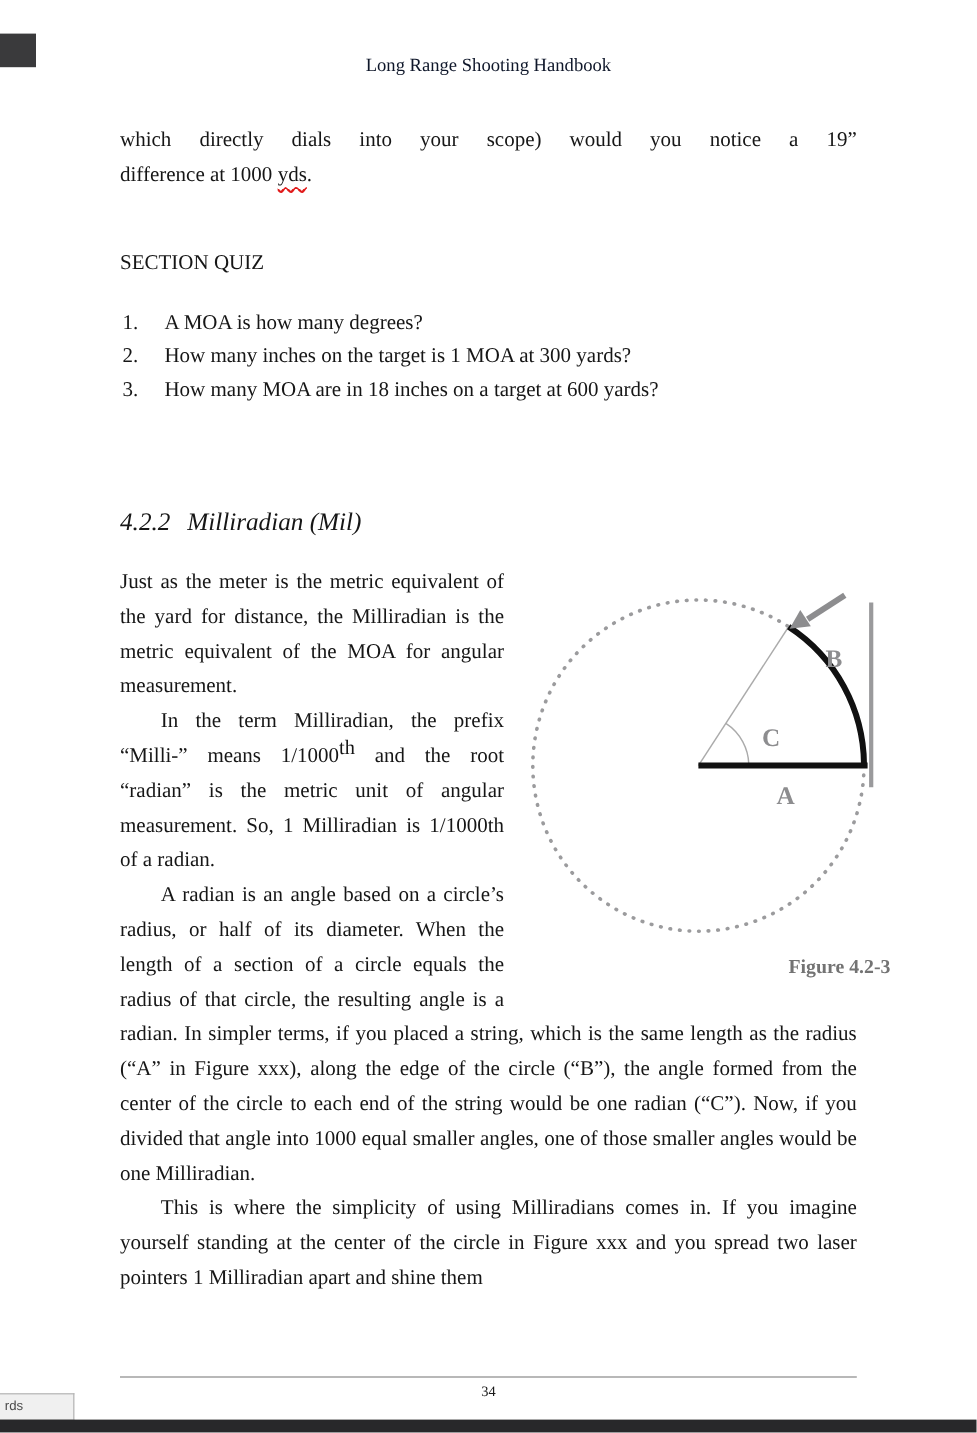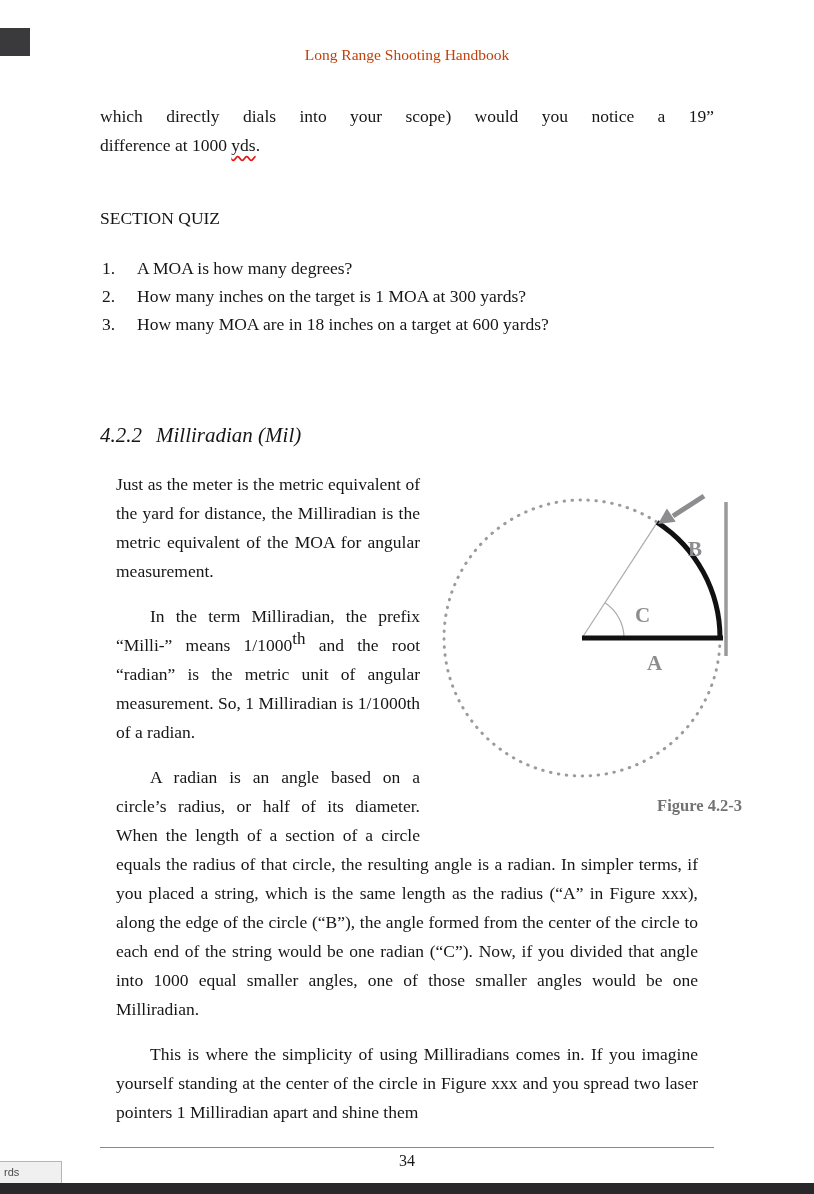--- a/index.html
+++ b/index.html
@@ -10,21 +10,21 @@
     font-family:"Liberation Serif", serif;
     color:#161616;
     overflow:hidden;
   }
   .content { padding:0 100px; }
 
   .book-header {
     padding-top:46px;
     text-align:center;
     font-size:15.5px;
-    color:#c2410c;
+    color:#0f172a;
   }
 
   .p1 {
     margin:38px 0 12px 0;
     font-size:17.5px;
     line-height:29px;
     text-align:justify;
   }
   .justify-line {
     display:inline-block;
@@ -55,21 +55,21 @@
     line-height:26px;
   }
   .section-num { margin-right:14px; }
 
   .body-text {
     margin-top:22px;
     font-size:17.5px;
     line-height:29px;
     text-align:justify;
   }
-  .para { margin:16px; }
+  .para { margin:0; }
   .para.indent { text-indent:34px; }
   sup.th { font-size:17px; line-height:0; }
 
   .figure-float {
     float:right;
     width:300px;
     margin:6px -28px 10px 22px;
   }
   .fig-caption {
     text-align:right;
@@ -83,21 +83,21 @@
   .footer-line {
     position:absolute;
     left:100px; right:100px; top:1147px;
     border-top:1px solid #8a8a8a;
     height:0;
   }
   .page-num {
     position:absolute;
     top:1152px; left:0; right:0;
     text-align:center;
-    font-size:16px;
+    font-size:12px;
     color:#1a1a1a;
   }
 
   .corner-tl {
     position:absolute;
     left:0; top:28px;
     width:30px; height:28px;
     background:#3a3a3c;
   }
   .bottom-bar {

